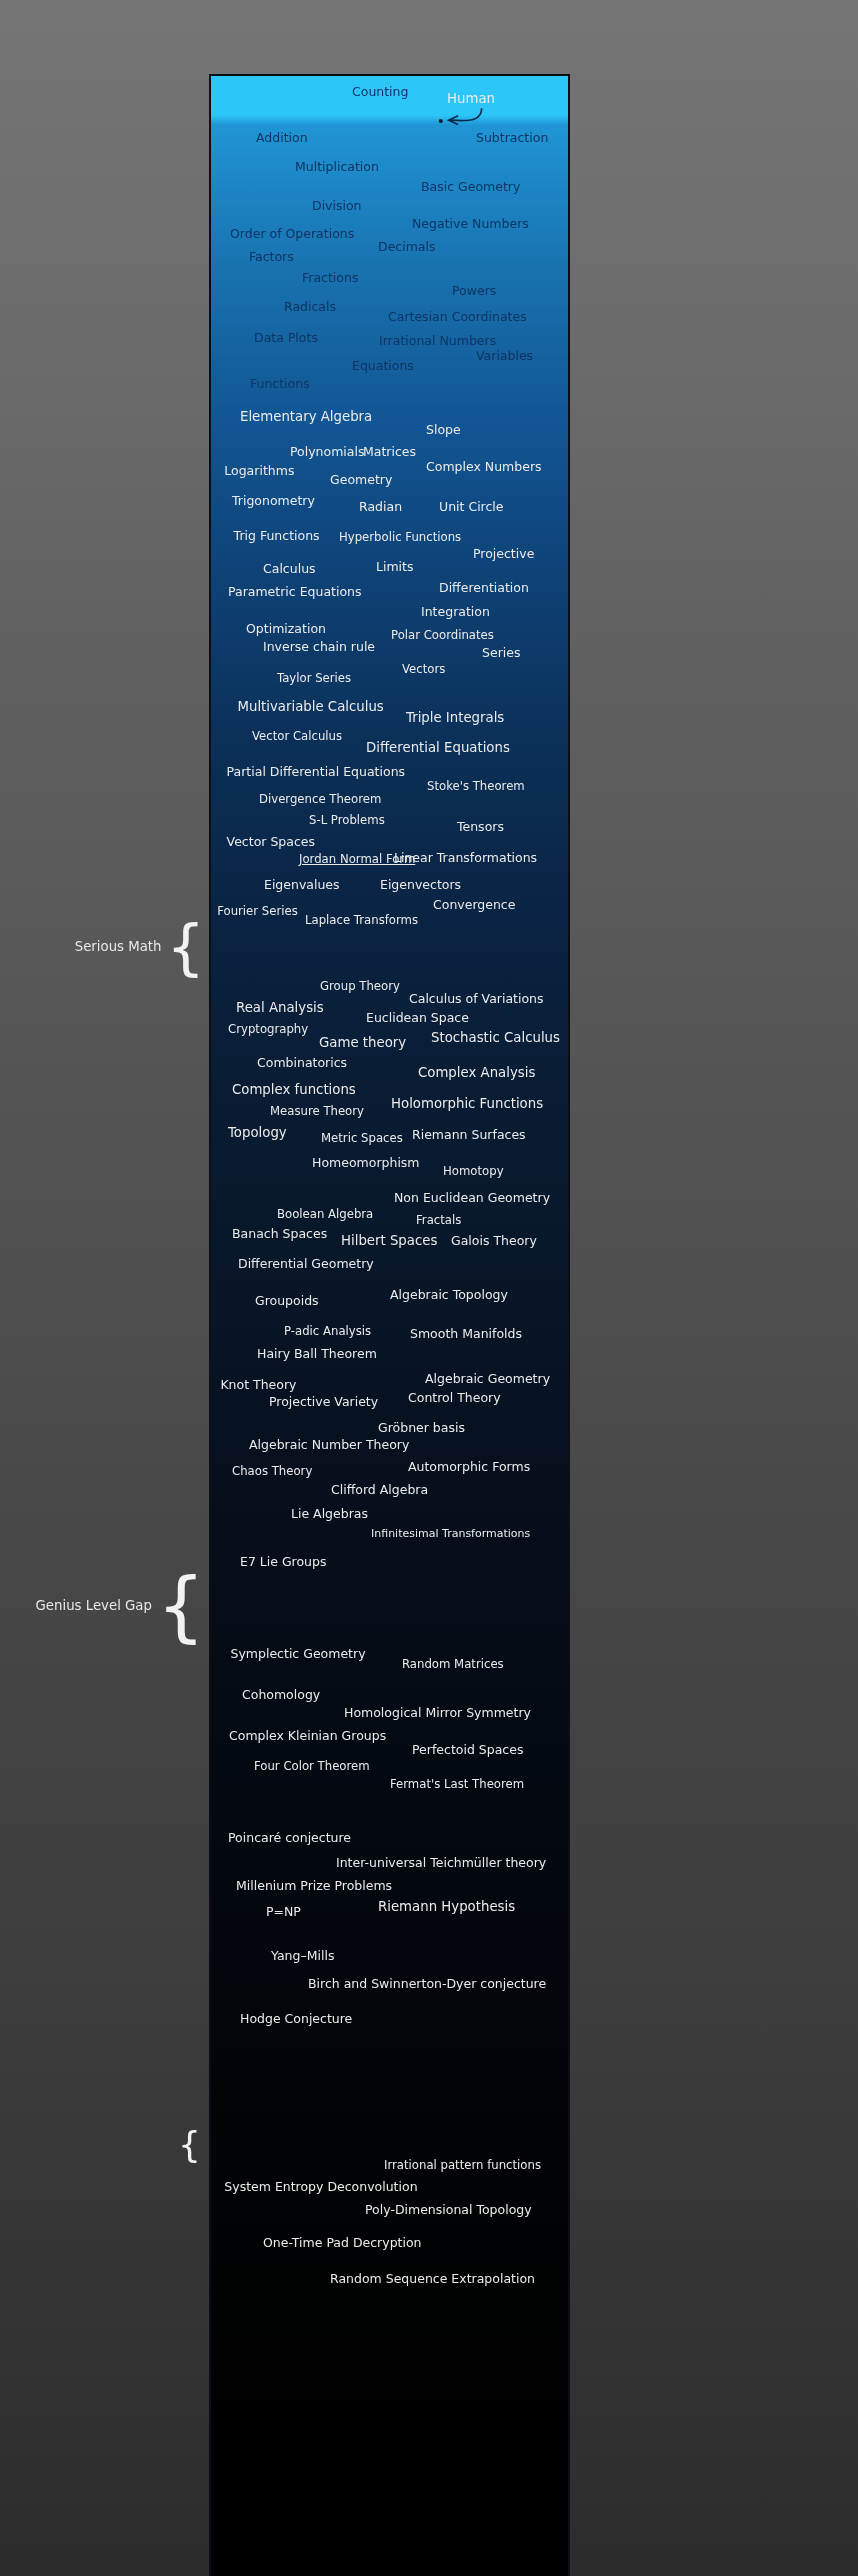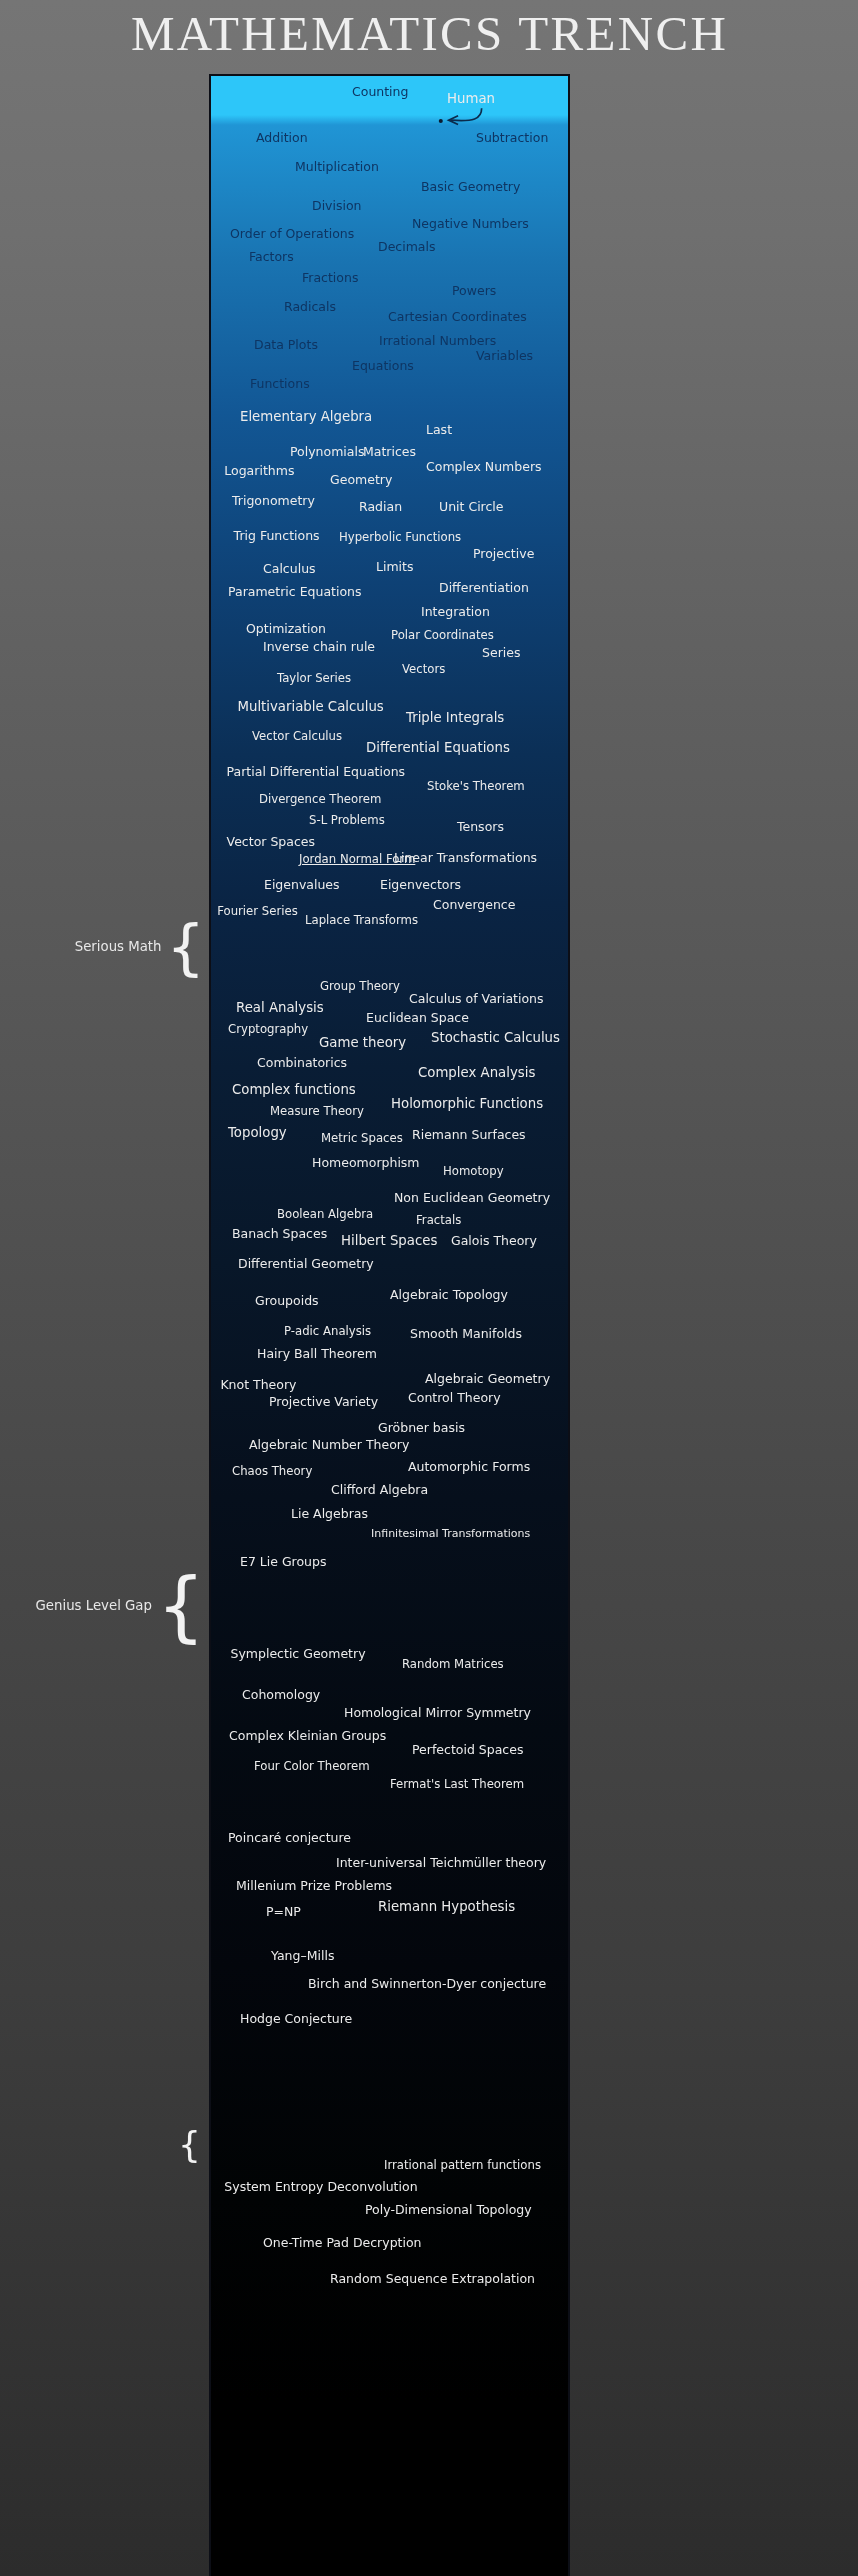--- a/index.html
+++ b/index.html
@@ -37,21 +37,20 @@
   .warning-title{color:#b42222;font-size:11.7px;font-weight:bold;margin:0 0 1.6px 3.1px;}
   .warning-l1{font-size:13.3px;line-height:1.12;}
   .warning-l2{font-size:11.7px;line-height:1.18;margin-top:2.3px;}
   #warn-brace{position:absolute;left:178px;top:2128px;font-size:36px;line-height:33px;}
 </style>
 </head>
 <body>
 
 <div class="page">
 
-  <div class="title">MATHEMATICS TRENCH</div>
 
   <div class="trench" id="trench">
     <svg class="human-marker" viewBox="0 0 66 28" width="52" height="22">
       <circle cx="6" cy="19" r="2.6" fill="#0a1c32"></circle>
       <path d="M58 3 C58 17 47 20 19 18" stroke="#0b2b4c" stroke-width="2.2" fill="none"></path>
       <path d="M28 12.5 L16 18 L28 23.5" stroke="#0b2b4c" stroke-width="2.2" fill="none"></path>
     </svg>
   <div class="tl tl-dark" style="left: 141px; top: 9.4px;">Counting</div>
       <div class="tl tl-white" style="left: 236px; top: 16.4px; font-size: 13.3px;">Human</div>
       <div class="tl tl-dark" style="left: 45px; top: 55px;">Addition</div>
@@ -60,27 +59,27 @@
       <div class="tl tl-dark" style="left: 210px; top: 104px;">Basic Geometry</div>
       <div class="tl tl-dark" style="left: 101px; top: 123px;">Division</div>
       <div class="tl tl-dark" style="left: 201px; top: 141px;">Negative Numbers</div>
       <div class="tl tl-dark" style="left: 19px; top: 151px;">Order of Operations</div>
       <div class="tl tl-dark" style="left: 167px; top: 164px;">Decimals</div>
       <div class="tl tl-dark" style="left: 38px; top: 174px;">Factors</div>
       <div class="tl tl-dark" style="left: 91px; top: 195px;">Fractions</div>
       <div class="tl tl-dark" style="left: 241px; top: 208px;">Powers</div>
       <div class="tl tl-dark" style="left: 73px; top: 224px;">Radicals</div>
       <div class="tl tl-dark" style="left: 177px; top: 234px;">Cartesian Coordinates</div>
-      <div class="tl tl-dark" style="left: 43px; top: 255px; margin-top: 7px;">Data Plots</div>
+      <div class="tl tl-dark" style="left: 43px; top: 255px;">Data Plots</div>
       <div class="tl tl-dark" style="left: 168px; top: 258px;">Irrational Numbers</div>
       <div class="tl tl-dark" style="left: 265px; top: 273px;">Variables</div>
       <div class="tl tl-dark" style="left: 141px; top: 283px;">Equations</div>
       <div class="tl tl-dark" style="left: 39px; top: 301px;">Functions</div>
       <div class="tl tl-white" style="left: 29px; top: 334px; font-size: 13.3px;">Elementary Algebra</div>
-      <div class="tl tl-white" style="left: 215px; top: 347px;">Last</div>
+      <div class="tl tl-white" style="left: 215px; top: 347px;">Slope</div>
       <div class="tl tl-white" style="left: 38px; top: 369px; margin-left: 41px;">Polynomials</div>
       <div class="tl tl-white" style="left: 152px; top: 369px;">Matrices</div>
       <div class="tl tl-white" style="left: 13.3px; top: 388px;">Logarithms</div>
       <div class="tl tl-white" style="left: 215px; top: 384px;">Complex Numbers</div>
       <div class="tl tl-white" style="left: 119px; top: 397px;">Geometry</div>
       <div class="tl tl-white" style="left: 21px; top: 418px;">Trigonometry</div>
       <div class="tl tl-white" style="left: 148px; top: 424px;">Radian</div>
       <div class="tl tl-white" style="left: 228px; top: 424px;">Unit Circle</div>
       <div class="tl tl-white" style="left: 22.6px; top: 453px;">Trig Functions</div>
       <div class="tl tl-white" style="left: 128px; top: 455px; font-size: 11.7px;">Hyperbolic Functions</div>

